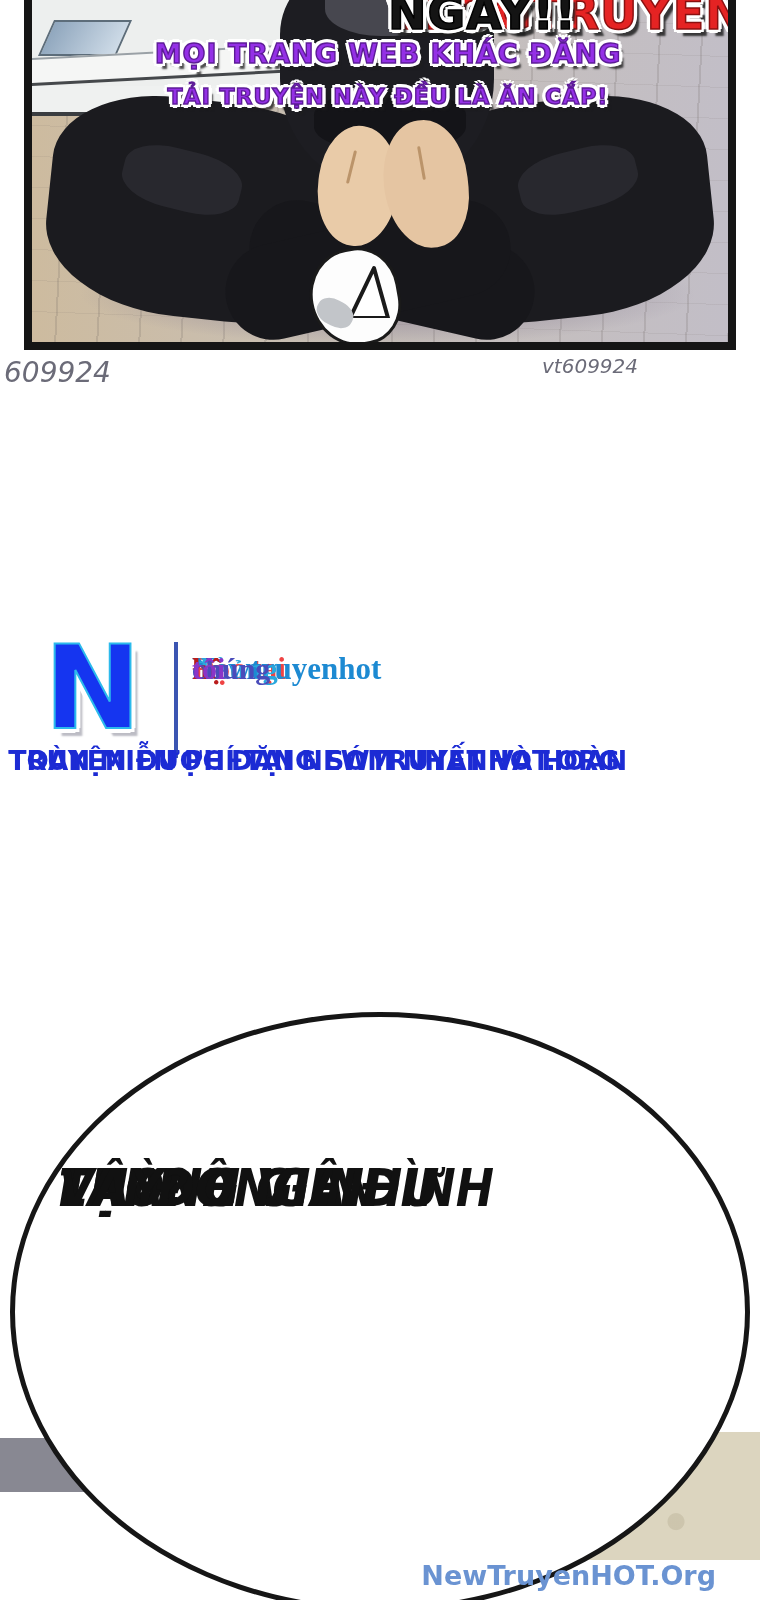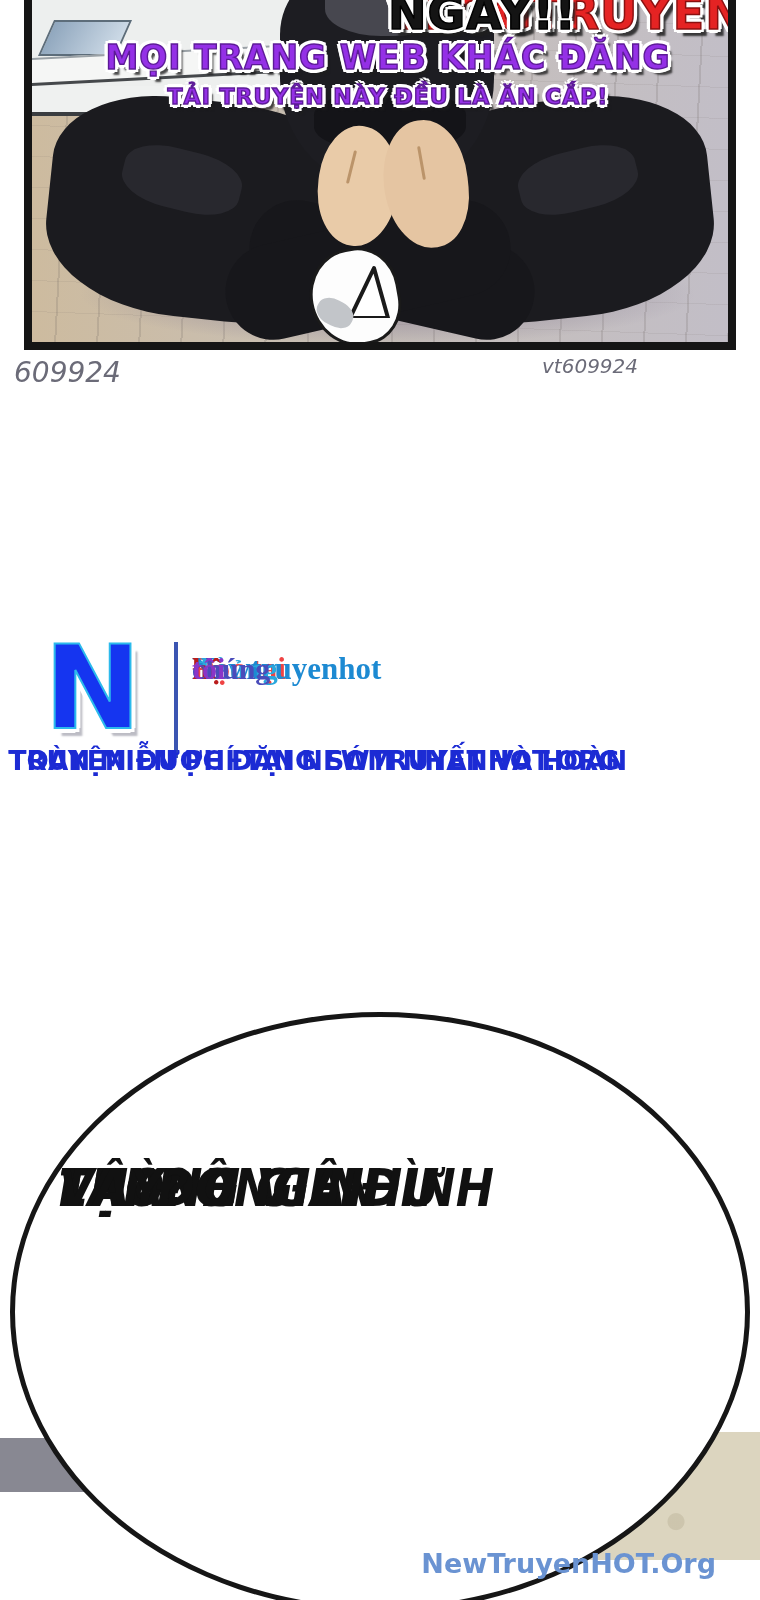--- a/index.html
+++ b/index.html
@@ -50,37 +50,37 @@
 
   
   .ov{left:0;width:712px;text-align:center;white-space:nowrap;font-weight:900;z-index:6;
       letter-spacing:1px;}
   .ov .seg{position:static;display:inline-block;}
   .ov1{top:-14px;font-size:46px;
     text-shadow:-3px -3px 0 #fff,3px -3px 0 #fff,-3px 3px 0 #fff,3px 3px 0 #fff,
       0 -4px 0 #fff,0 4px 0 #fff,-4px 0 0 #fff,4px 0 0 #fff,6px 7px 2px rgba(30,30,30,.85);}
   .ov1 .red{-webkit-text-stroke:1.5px #8a1010;}
   .ov1 .blk{-webkit-text-stroke:1.5px #000;}
-  .ov2{top:38px;font-size:33px;}
+  .ov2{top:38px;font-size:27px;}
   .ov3{top:84px;font-size:22px;}
   .ovp{-webkit-text-stroke:1.4px #5c1b96;
     text-shadow:-3px -3px 0 #fff,3px -3px 0 #fff,-3px 3px 0 #fff,3px 3px 0 #fff,
       0 -4px 0 #fff,0 4px 0 #fff,-4px 0 0 #fff,4px 0 0 #fff,5px 6px 2px rgba(30,30,30,.8);}
 
   
   .tail1{left:348px;top:264px;width:56px;height:54px;z-index:3;}
   .bubble1{left:243px;top:310px;width:276px;height:212px;background:#fff;border:4px solid #1a1a1a;
     border-radius:50%;z-index:4;}
   .bubble1-text{left:0;top:28px;width:268px;text-align:center;
     font-style:italic;font-weight:800;font-size:34px;line-height:50px;color:#151515;
     transform:scaleX(.92);}
   .bubble1-text span{position:static;display:block;}
 
   .wm{font-style:italic;color:#6b6b78;white-space:nowrap;z-index:2;}
-  .wm-left{left:14px;top:356px;font-size:28px;}
+  .wm-left{left:4px;top:356px;font-size:28px;}
   .wm-right{left:542px;top:354px;font-size:20px;}
 
   
   .logo-n{left:44px;top:630px;font-size:116px;line-height:116px;font-weight:900;
     -webkit-text-stroke:2px #2cbaec;
     text-shadow:-4px -4px 0 #fff,4px -4px 0 #fff,-4px 4px 0 #fff,4px 4px 0 #fff,
       0 -5px 0 #fff,0 5px 0 #fff,-5px 0 0 #fff,5px 0 0 #fff,7px 8px 2px #bcbcc4;z-index:2;}
   .divider{left:174px;top:642px;width:4px;height:116px;background:#3b55b2;}
   .tagline{left:192px;top:650px;width:336px;text-align:center;
     font-family:"Liberation Serif",serif;font-weight:700;line-height:38px;white-space:nowrap;}
@@ -207,15 +207,15 @@
 
   <div class="bubble2">
     <div class="bubble2-text">
       <span>THÀNH VIÊN</span>
       <span>TRONG GIA ĐÌNH</span>
       <span>LẠI ĐÔNG NHƯ</span>
       <span>VẬY?</span>
     </div>
   </div>
 
-  <div class="footer-big" style="color: rgb(106, 147, 210);">NewTruyenHOT.Org</div>
+  <div class="footer-big" style="color: rgb(106, 147, 210); margin-top: 12px;">NewTruyenHOT.Org</div>
 
 </div>
 
 </body></html>

